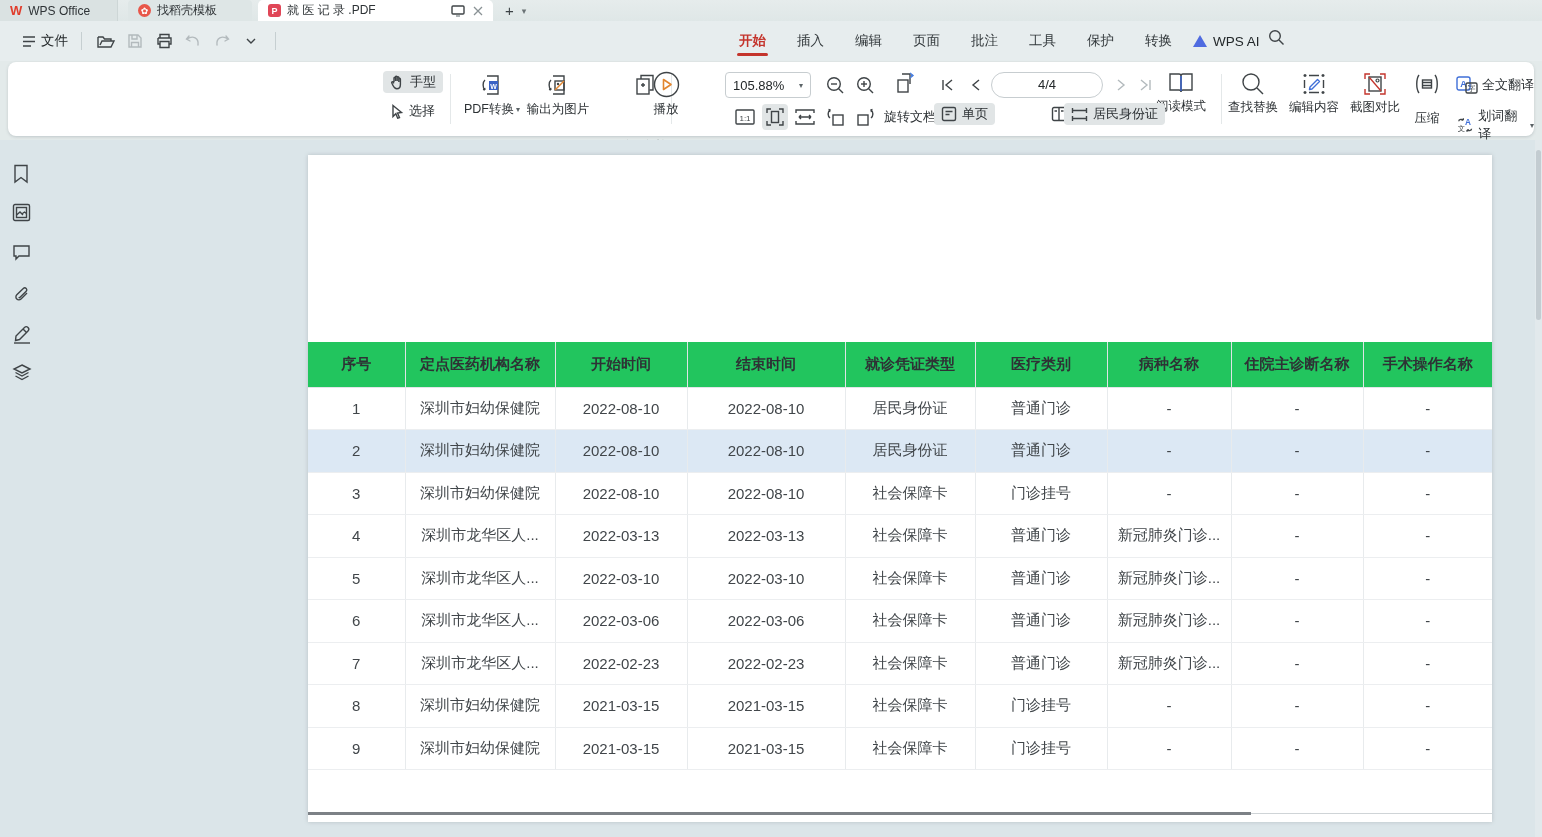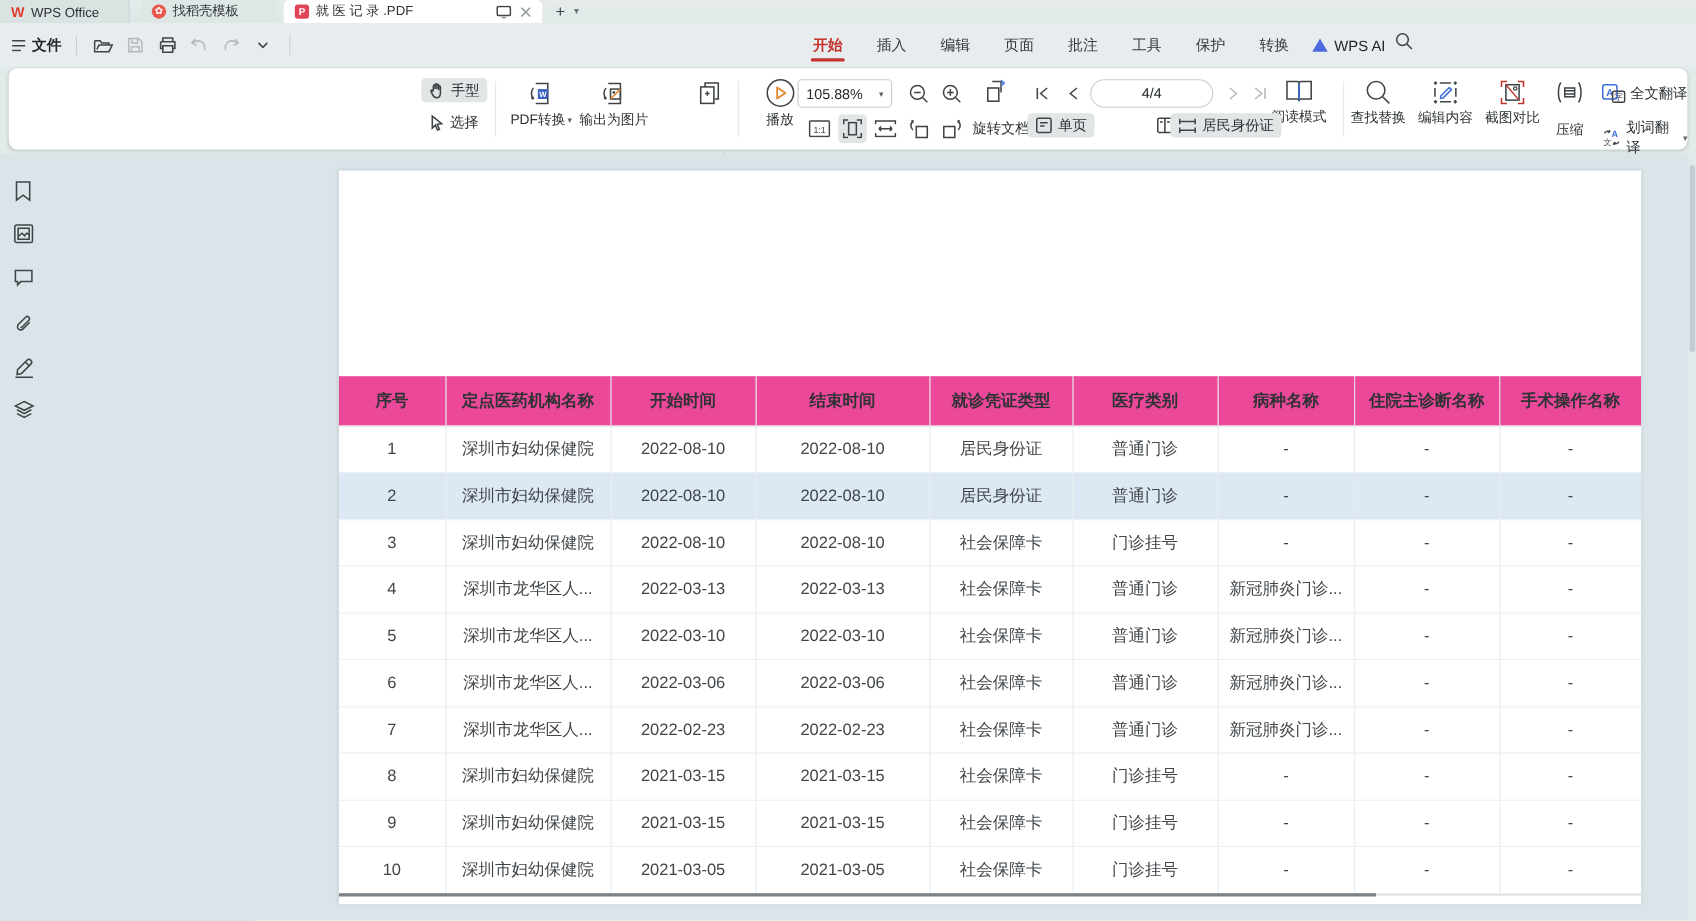--- a/index.html
+++ b/index.html
@@ -23,21 +23,21 @@
   .badge.pdf { background:#e04657; }
   .tab-title { letter-spacing:0px; white-space:pre; }
   .tab-actions { margin-left:auto; display:flex; align-items:center; gap:8px; color:#8a9295; }
   .newtab { display:flex; align-items:center; gap:8px; margin-left:12px; color:#3c4245;
     font-size:15px; }
   .newtab .chev { font-size:9px; color:#6b7376; }
 
   
   .menurow { position:absolute; left:0; top:21px; width:100%; height:40px;
     background:#e7edee; display:flex; align-items:center; }
-  .qa { display:flex; align-items:center; gap:7px; padding-left:10px;font-weight:bold; }
+  .qa { display:flex; align-items:center; gap:7px; padding-left:22px; }
   .qa .item { display:flex; align-items:center; justify-content:center; width:22px; height:22px; }
   .filebtn { display:flex; align-items:center; gap:5px; font-size:13.5px; color:#23282a; }
   .vdiv { width:1px; height:18px; background:#c6cfd1; margin:0 6px; }
   .menus { position:absolute; left:737px; top:0; height:40px; display:flex;
     align-items:center; gap:27px; }
   .menu-item { font-size:13.5px; color:#32383b; position:relative; padding:10px 2px; }
   .menu-item.active { color:#c4342c; font-weight:bold; }
   .menu-item.active::after { content:""; position:absolute; left:0; right:0; bottom:4px;
     height:3px; border-radius:2px; background:#c4342c; }
   .ai-entry { position:absolute; left:1193px; top:0; height:40px; display:flex;
@@ -73,21 +73,21 @@
   .workspace { position:absolute; left:0; top:140px; width:1542px; height:697px;
     background:#dbe5e9; }
   .sidebar { position:absolute; left:0; top:0; width:44px; height:100%; }
   .side-item { position:absolute; left:12px; width:20px; height:20px; }
   .page { position:absolute; left:308px; top:15px; width:1184px; height:667px;
     background:#ffffff; box-shadow:0 0 4px rgba(100,110,115,.3); overflow:hidden; }
 
   
   .doc-table { position:absolute; left:0; top:187px; width:1184px; border-collapse:collapse;
     table-layout:fixed; }
-  .doc-table th { height:45px; background:#ec4899; font-size:15px; font-weight:bold;
+  .doc-table th { height:45px; background:#22c55e; font-size:15px; font-weight:bold;
     color:#2e3235; border-right:1px solid #dfe3e6; border-bottom:1px solid #e2e5e8; }
   .doc-table th:last-child { border-right:none; }
   .doc-table td { height:42.5px; font-size:15px; color:#41464a; text-align:center;
     border-right:1px solid #e8ebed; border-bottom:1px solid #eceef0; background:#fff; }
   .doc-table td:last-child { border-right:none; }
   .doc-table tr.hl td { background:#dce8f4; }
   .table-endline { position:absolute; left:0; top:657px; width:943px; height:3px;
     background:#7c8186; }
   .table-endline-light { position:absolute; left:943px; top:658px; width:241px; height:1px;
     background:#cfd4d7; }
@@ -250,21 +250,21 @@
         <rect class="ic" x="5" y="7" width="12" height="15"></rect>
         <path class="ic" d="M9 13 H13 M11 11 V15"></path>
       </svg>
       <span class="lbl">
           <span>拆分合并</span>
           <span class="chev-s">▾</span>
         </span>
     </div>
     <div class="tb-div" style="left:663px;"></div>
 
-    <div class="tb-abs bigbtn" style="left:679px; top:9px; width:44px;text-align:right;">
+    <div class="tb-abs bigbtn" style="left:636px; top:9px; width:44px;text-align:right;">
       <svg width="27" height="27" viewBox="0 0 27 27">
         <circle class="ic" cx="13.5" cy="13.5" r="12"></circle>
         <path d="M10.5 8.5 L18 13.5 L10.5 18.5 Z" fill="none" stroke="#e2862f" stroke-width="1.6" stroke-linejoin="round"></path>
       </svg>
       <span class="lbl">
           <span>播放</span>
         </span>
     </div>
     <div class="tb-abs" style="left:717px; top:10px;">
       <div class="zoombox">
@@ -609,31 +609,20 @@
               <td>9</td>
               <td>深圳市妇幼保健院</td>
               <td>2021-03-15</td>
               <td>2021-03-15</td>
               <td>社会保障卡</td>
               <td>门诊挂号</td>
               <td>-</td>
               <td>-</td>
               <td>-</td>
             </tr>
-            <tr>
-              <td>10</td>
-              <td>深圳市妇幼保健院</td>
-              <td>2021-03-05</td>
-              <td>2021-03-05</td>
-              <td>社会保障卡</td>
-              <td>门诊挂号</td>
-              <td>-</td>
-              <td>-</td>
-              <td>-</td>
-            </tr>
           </tbody>
       </table>
       <div class="table-endline"></div>
       <div class="table-endline-light"></div>
     </div>
 
     <div class="vscroll">
       <div class="thumb"></div>
     </div>
   </div>

